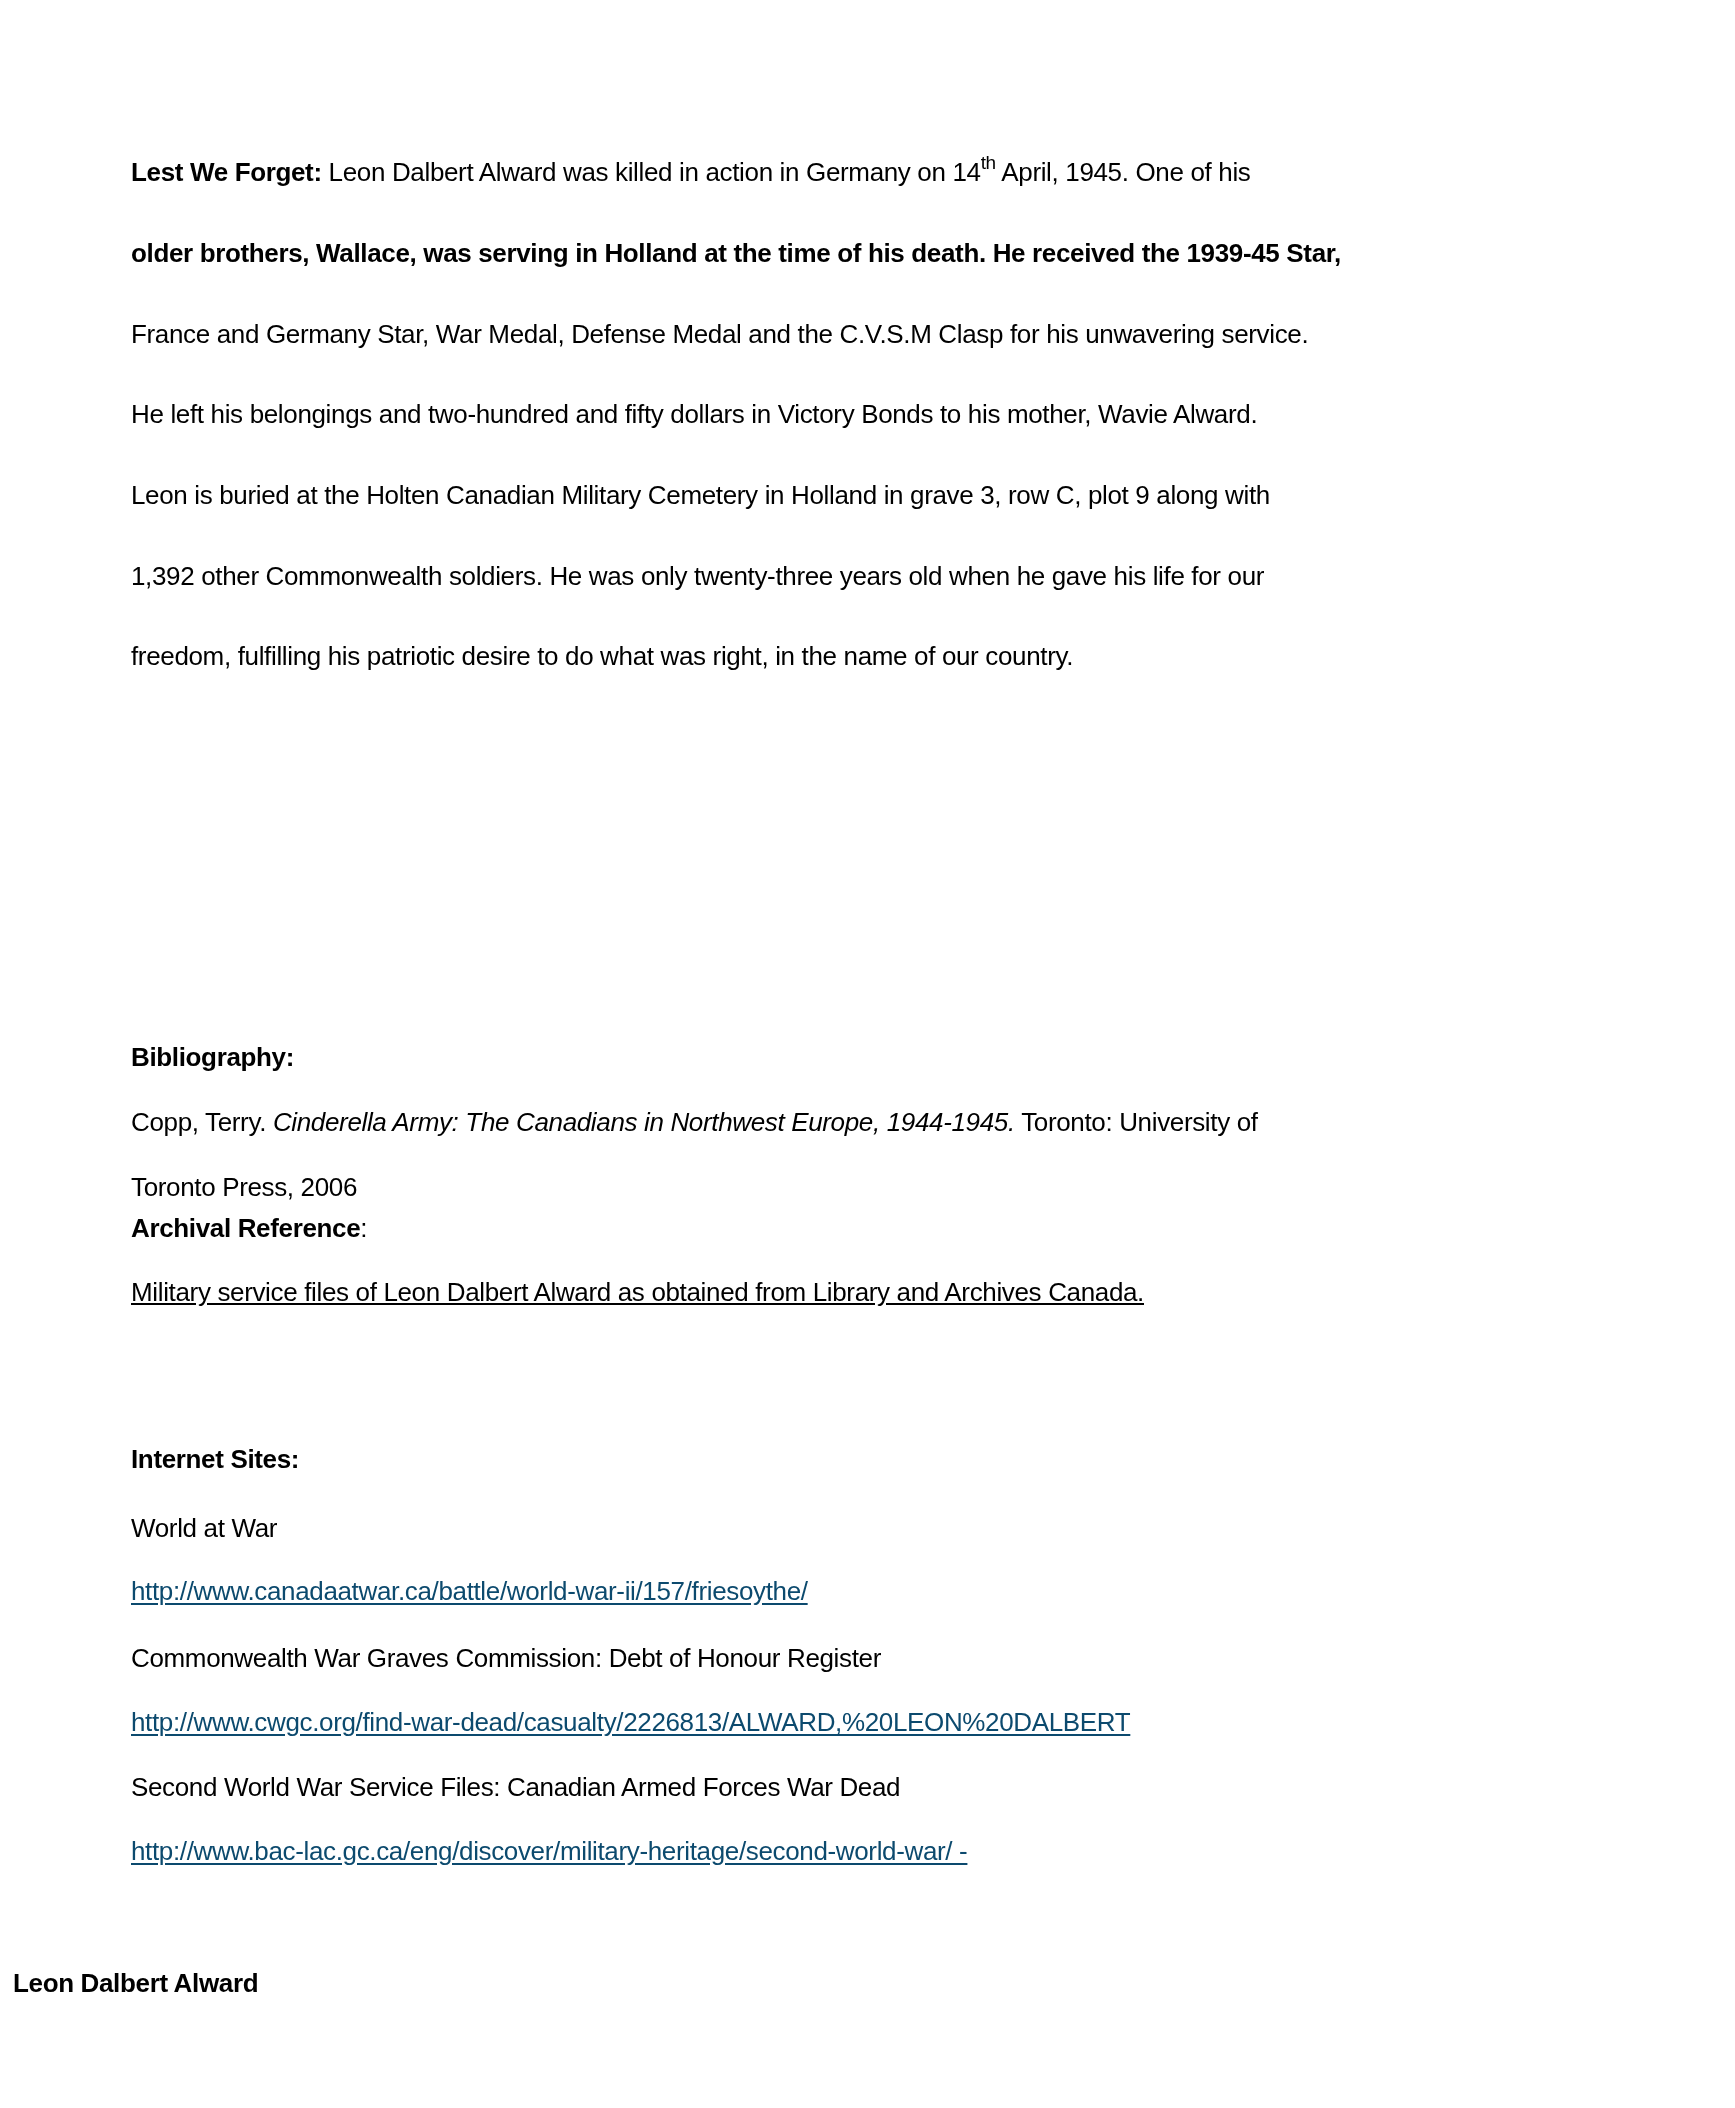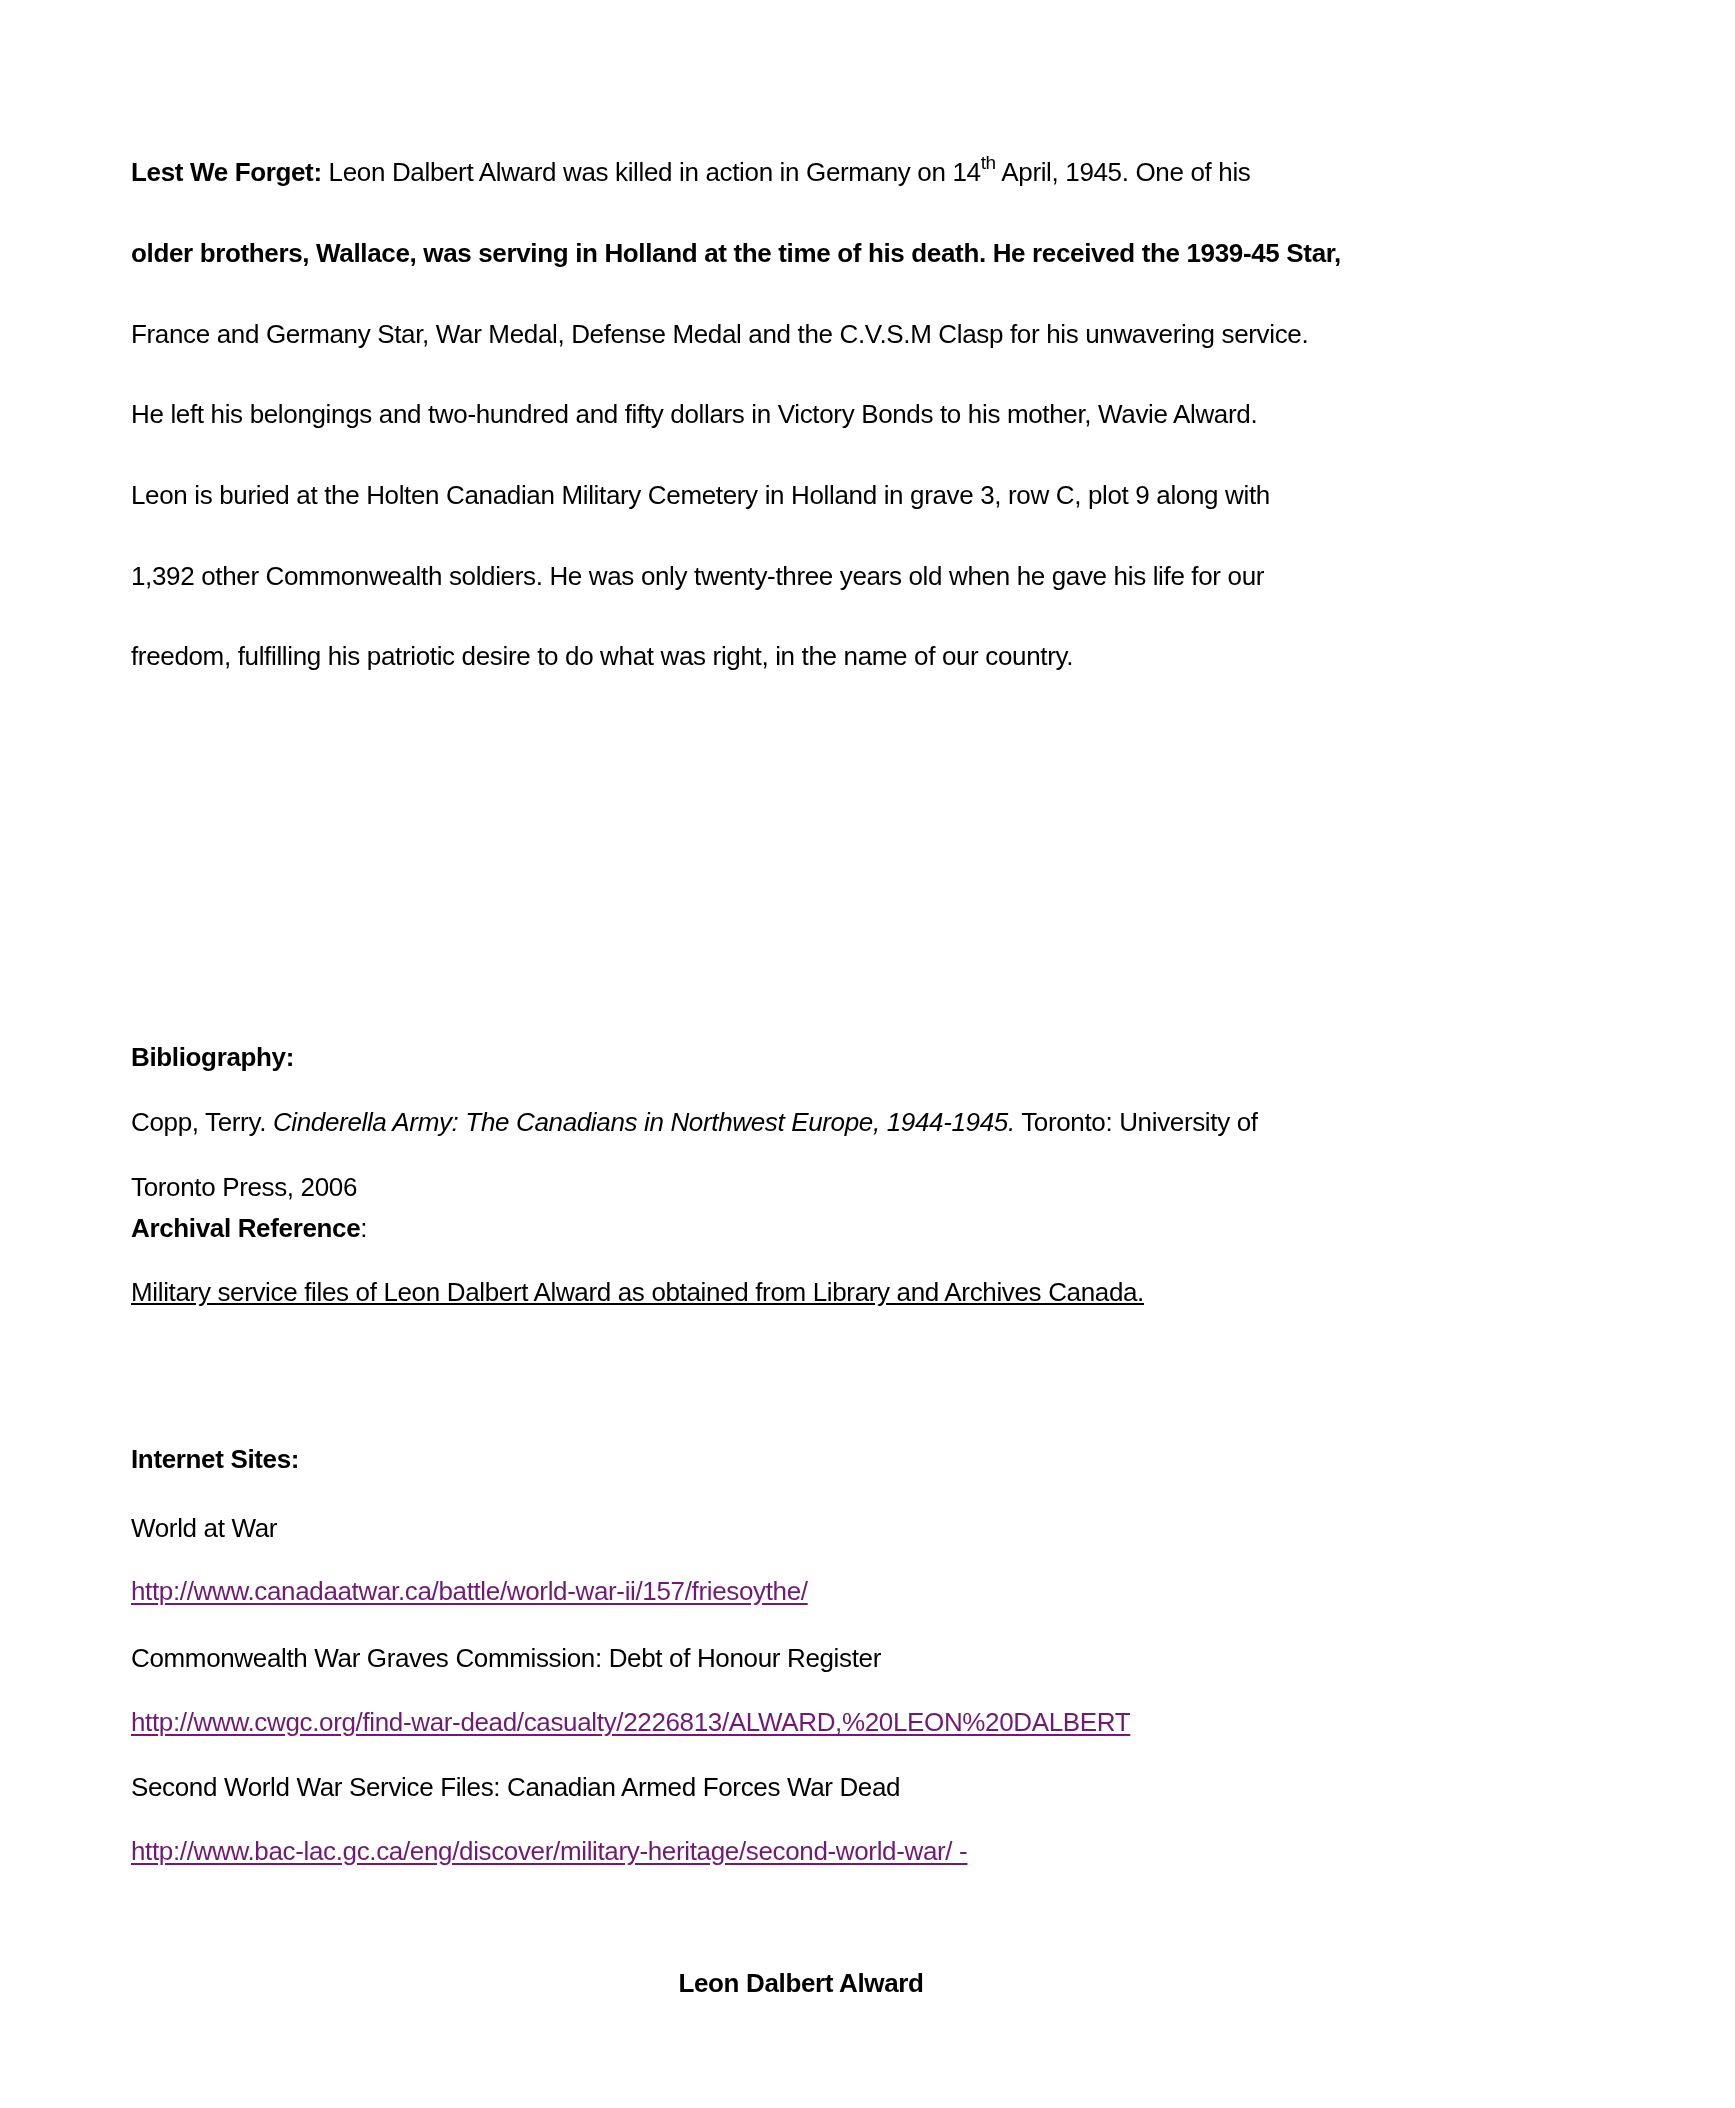--- a/index.html
+++ b/index.html
@@ -3,22 +3,22 @@
 <meta charset="utf-8">
 <style>
   html, body { margin: 0; padding: 0; background: #ffffff; }
   body { width: 1735px; height: 2108px; position: relative; overflow: hidden;
          font-family: "Liberation Sans", sans-serif; color: #000000; }
   .line { position: absolute; left: 131px; white-space: nowrap;
           font-size: 26px; line-height: 30px; letter-spacing: -0.35px; }
   .b { font-weight: bold; }
   .i { font-style: italic; }
   sup { font-size: 19px; vertical-align: 0; position: relative; top: -12px; }
-  a.link { color: #701a75; text-decoration: underline; text-underline-offset: 3px; }
-  .center { left: 0; width: 1602px; text-align: center; }
+  a.link { color: #0c4a6e; text-decoration: underline; text-underline-offset: 3px; }
+  .center { left: 13px; width: 1602px; text-align: left; }
 </style>
 </head>
 <body>
 
 <div class="line" style="top:157px;">
   <span class="b">Lest We Forget:</span><span> Leon Dalbert Alward was killed in action in Germany on 14</span><sup>th</sup><span> April, 1945. One of his</span>
 </div>
 <div class="line" style="top:238px;font-weight:bold;">older brothers, Wallace, was serving in Holland at the time of his death.  He received the 1939-45 Star,</div>
 <div class="line" style="top:319px;text-align:right;">France and Germany Star, War Medal, Defense Medal and the C.V.S.M Clasp for his unwavering service.</div>
 <div class="line" style="top:399px;">He left his belongings and two-hundred and fifty dollars in Victory Bonds to his mother, Wavie Alward.</div>

